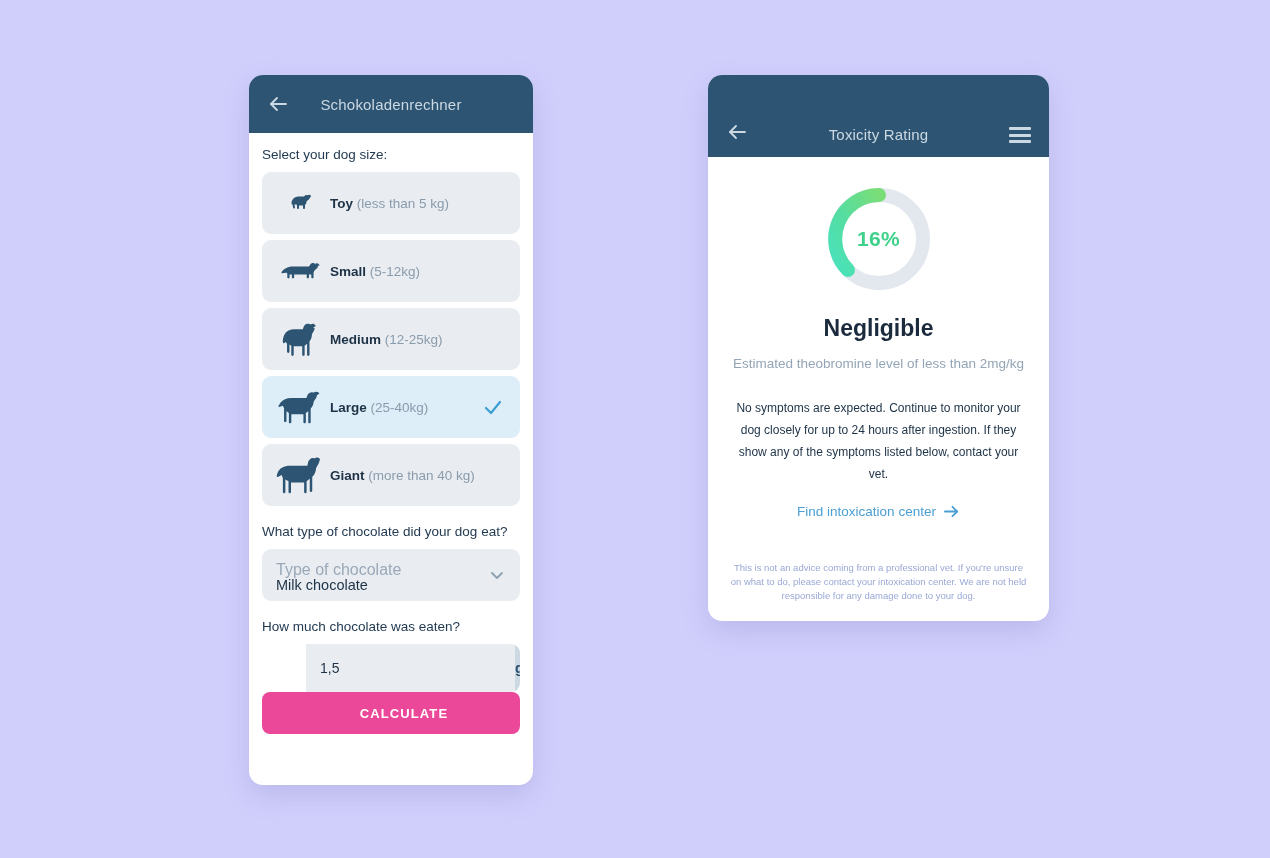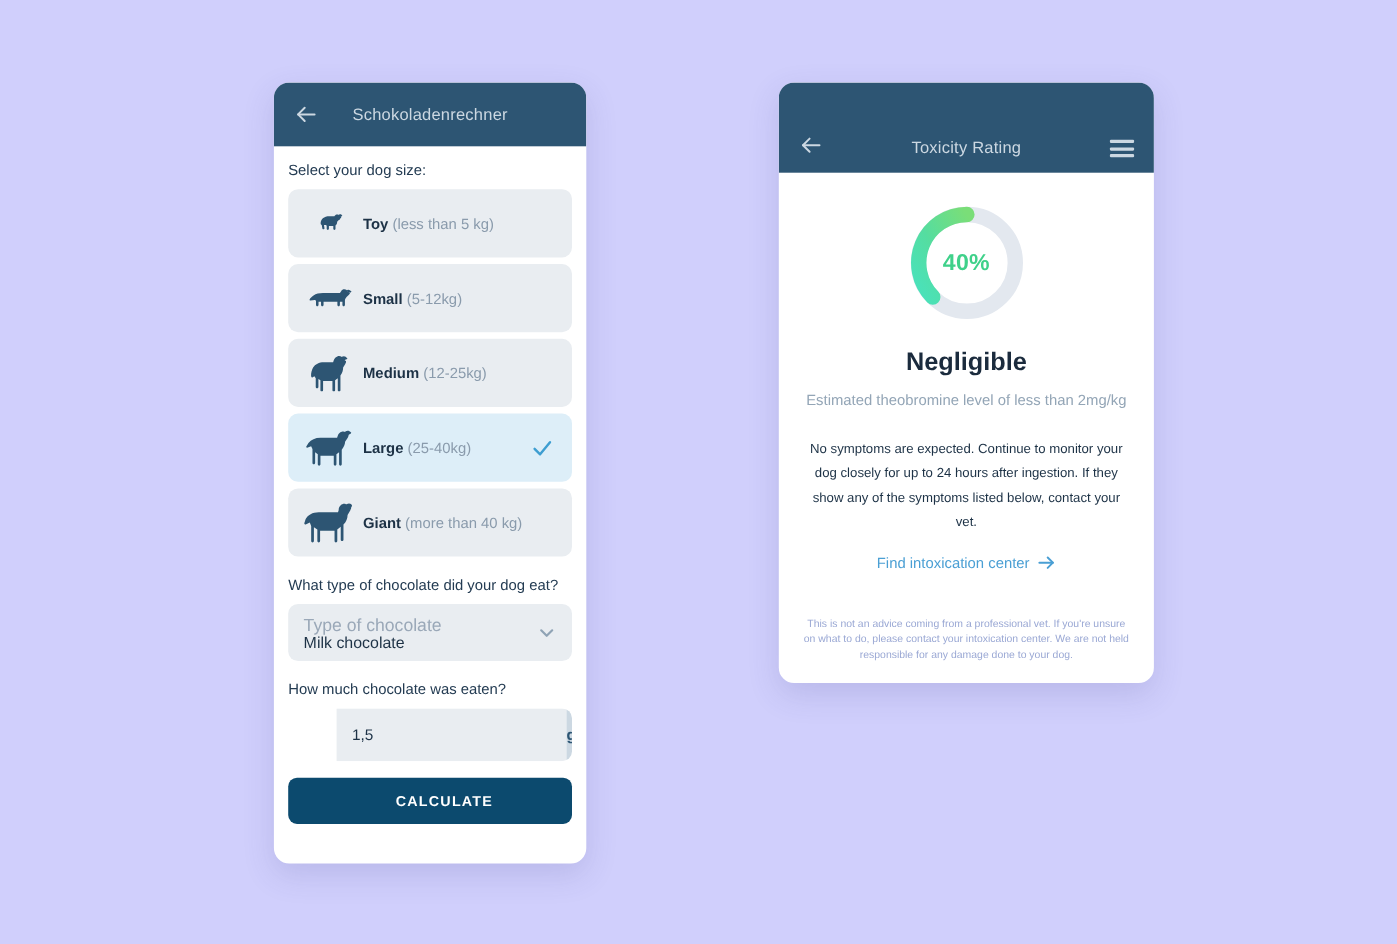--- a/index.html
+++ b/index.html
@@ -151,23 +151,22 @@
     align-items: center;
     justify-content: center;
     font-size: 14px;
     font-weight: bold;
     color: #2d5573;
     cursor: pointer;
   }
 
   
   .calc-btn {
-    margin-top: 15px;
     height: 42px;
-    background: #0c4a6e;
+    background: #ec4899;
     border: none;
     border-radius: 8px;
     width: 100%;
     color: #ffffff;
     font-family: "Liberation Sans", sans-serif;
     font-size: 13px;
     font-weight: bold;
     letter-spacing: 1.1px;
     cursor: pointer;
     padding-left: 26px;
@@ -361,21 +360,21 @@
         <defs>
           <linearGradient id="gaugeGrad" x1="1" y1="0" x2="0" y2="1">
             <stop offset="0%" stop-color="#7ade78"></stop>
             <stop offset="55%" stop-color="#55dda0"></stop>
             <stop offset="100%" stop-color="#49e2bc"></stop>
           </linearGradient>
         </defs>
         <circle cx="54" cy="54" r="44" fill="none" stroke="#e3e8ef" stroke-width="14"></circle>
         <path d="M54 10 A44 44 0 0 0 23 85" fill="none" stroke="url(#gaugeGrad)" stroke-width="14" stroke-linecap="round"></path>
       </svg>
-      <span class="gauge-value">40%</span>
+      <span class="gauge-value">16%</span>
     </div>
 
     <div class="rating-title">Negligible</div>
 
     <div class="rating-sub">Estimated theobromine level of less than 2mg/kg</div>
 
     <div class="rating-desc">No symptoms are expected. Continue to monitor your dog closely for up to 24 hours after ingestion. If they show any of the symptoms listed below, contact your vet.</div>
 
     <a class="find-link">
       <span>Find intoxication center</span>

